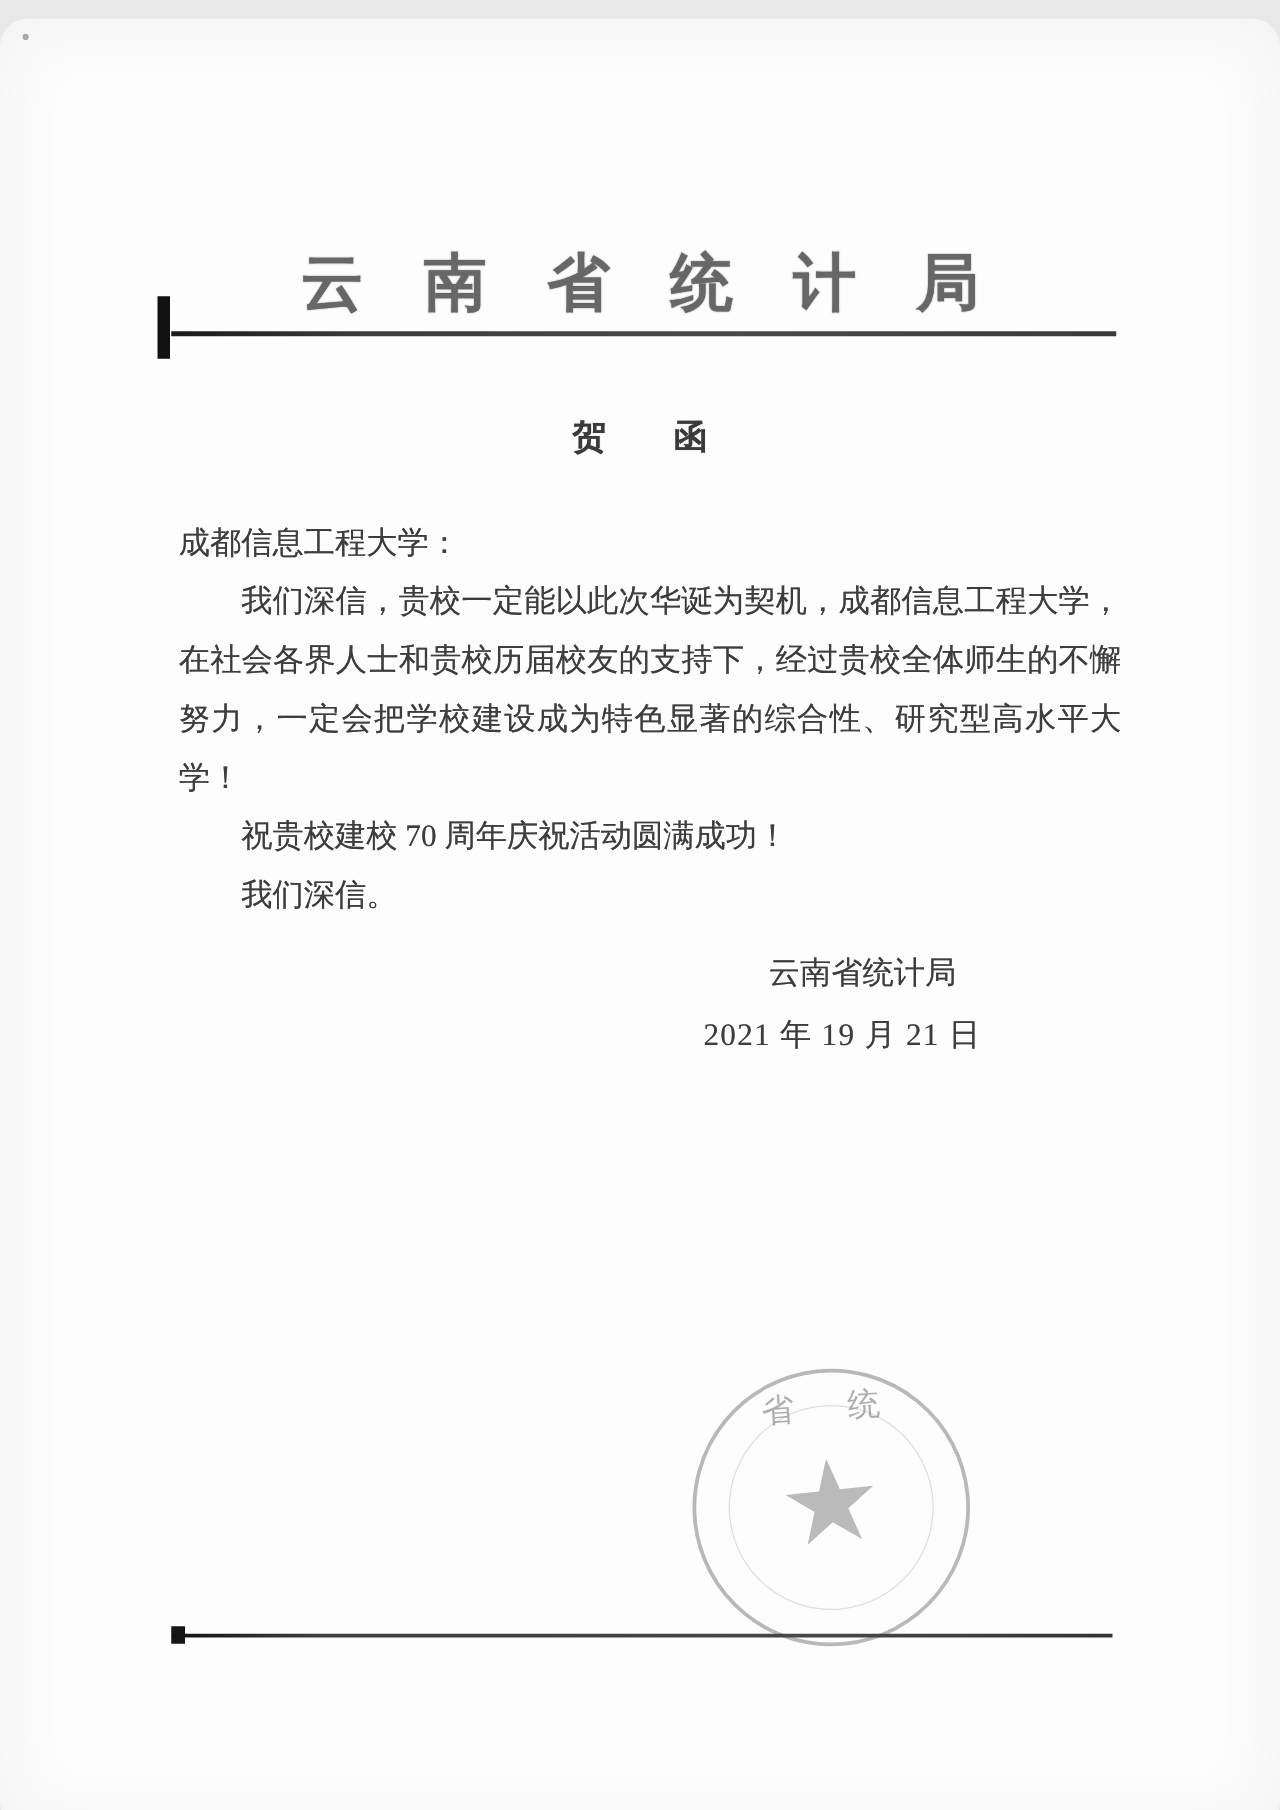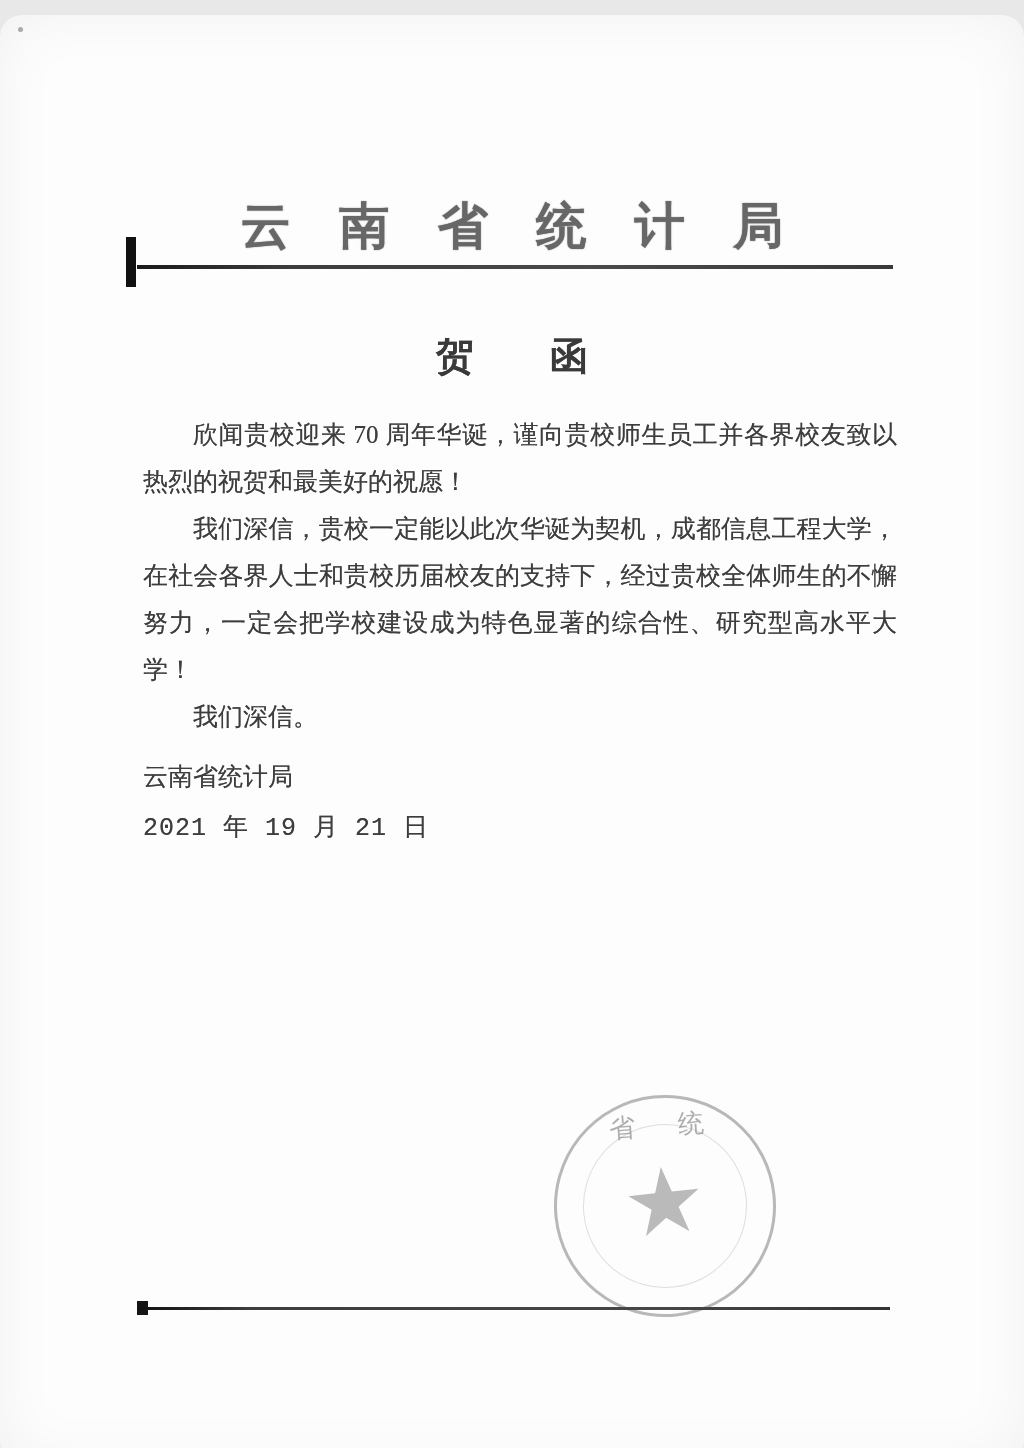--- a/index.html
+++ b/index.html
@@ -60,21 +60,21 @@
     border-radius: 50%;
     opacity: 0.6;
   }
   
   .letter-title {
     position: absolute;
     top: 316px;
     left: 0;
     width: 100%;
     text-align: center;
-    font-size: 38px;
+    font-size: 27px;
     font-weight: 600;
     color: #3a3a3a;
     white-space: pre;
     text-shadow: 0 0 0.6px rgba(60,60,60,0.8);
   }
   
   .letter-body {
     position: absolute;
     top: 396px;
     left: 143px;
@@ -85,22 +85,22 @@
     color: #3d3d3d;
     text-shadow: 0 0 0.5px rgba(70,70,70,0.7);
   }
   .salutation { margin: 0; }
   .letter-body p.para {
     margin: 0;
     text-indent: 2em;
   }
   .signature-block {
     margin-top: 14px;
+    text-align: right;
     line-height: 50px;
-    font-family: Liberation Mono, monospace;
   }
   .signature { margin-right: 132px; }
   .date { margin-right: 112px; letter-spacing: 1px; }
   
   .seal {
     position: absolute;
     top: 1080px;
     left: 554px;
     width: 216px;
     height: 216px;
@@ -164,23 +164,24 @@
   <div class="corner-dot"></div>
 
   <div class="letter-header">云 南 省 统 计 局</div>
 
   <div class="scan-artifact-left"></div>
   <div class="header-rule"></div>
 
   <div class="letter-title">贺　　函</div>
 
   <div class="letter-body">
+    <p class="salutation">成都信息工程大学：</p>
 
-    <p class="para">欣闻贵校迎来 70 周年华诞，谨向贵校师生员工并各界校友致以热烈的祝贺和最美好的祝愿！</p>
     <p class="para">我们深信，贵校一定能以此次华诞为契机，成都信息工程大学，在社会各界人士和贵校历届校友的支持下，经过贵校全体师生的不懈努力，一定会把学校建设成为特色显著的综合性、研究型高水平大学！</p>
+    <p class="para">祝贵校建校 70 周年庆祝活动圆满成功！</p>
     <p class="para">我们深信。</p>
 
     <div class="signature-block">
       <div class="signature">云南省统计局</div>
       <div class="date">2021 年 19 月 21 日</div>
     </div>
   </div>
 
   <div class="seal">
     <span class="seal-ring-text">省 统</span>

